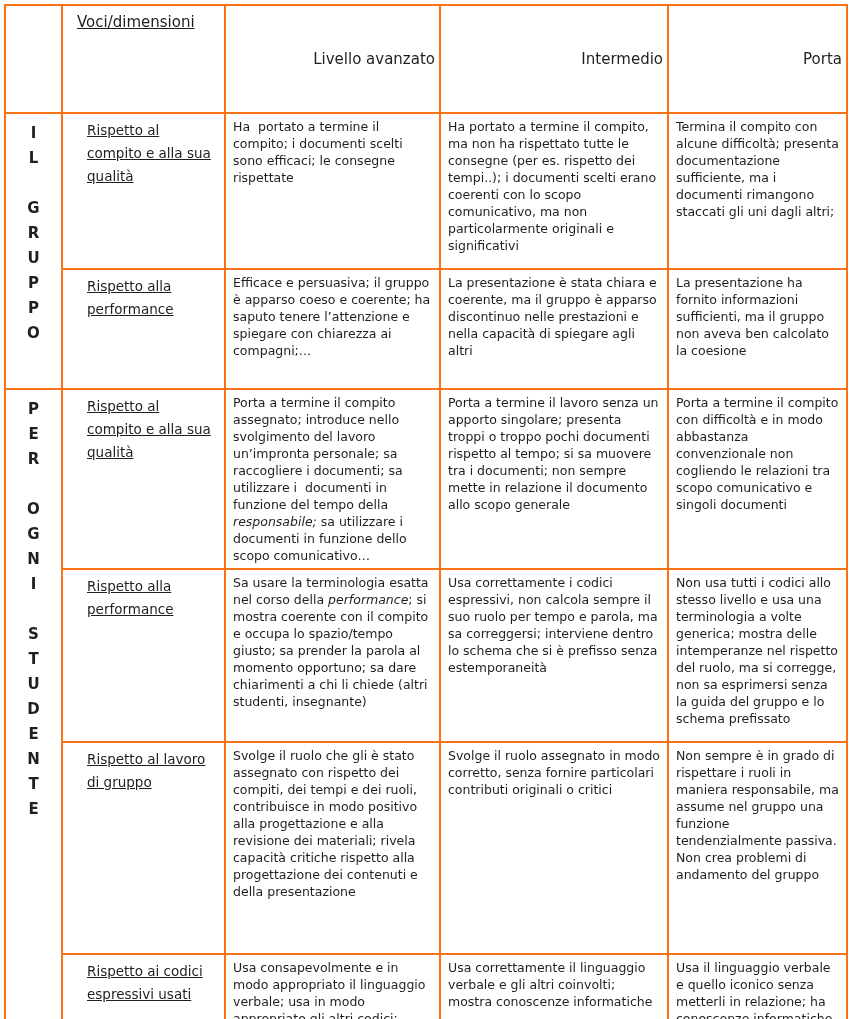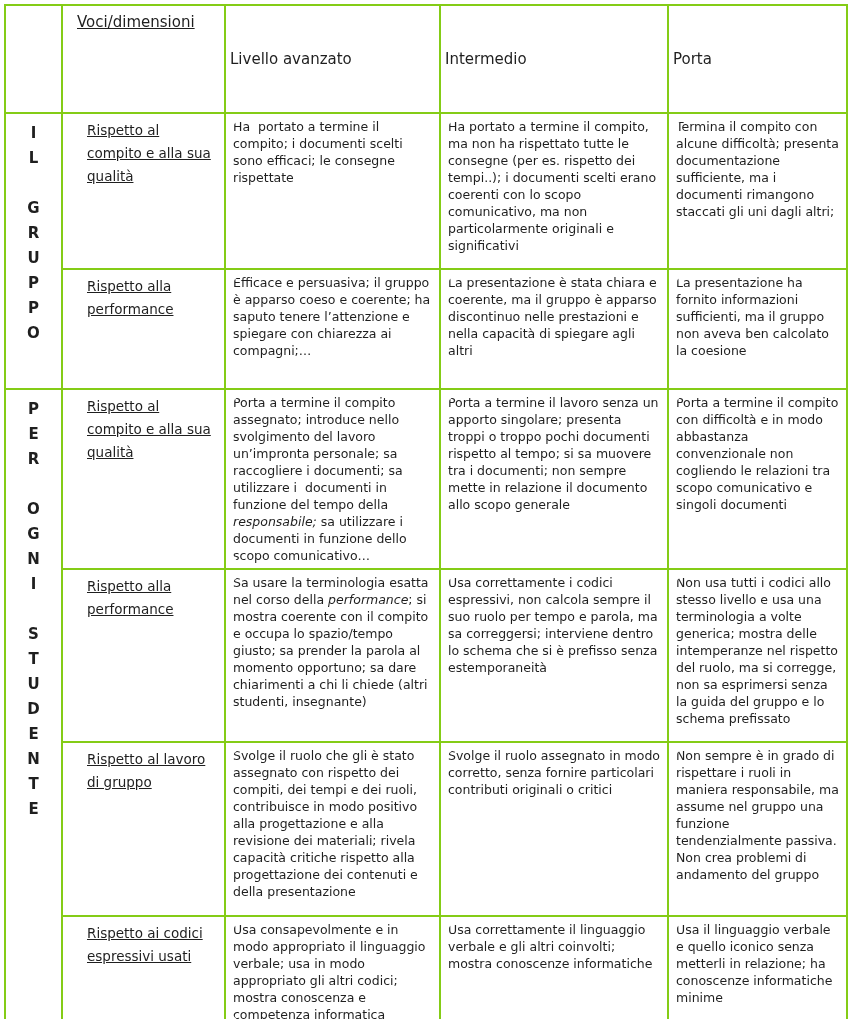--- a/index.html
+++ b/index.html
@@ -5,37 +5,37 @@
   html,body{margin:0;padding:0;background:#fff;}
   body{
     width:850px;height:1019px;box-sizing:border-box;padding:4px;
     font-family:"DejaVu Sans","Liberation Sans",sans-serif;
     color:#1f1f1f;
   }
   table.rubric{
     border-collapse:collapse;table-layout:fixed;width:842px;
   }
   td{
-    border:2px solid #84cc16;
+    border:2px solid #f97316;
     vertical-align:top;
     overflow:hidden;
   }
   .level-header{
-    font-size:15px;text-align:left;vertical-align:middle;padding:4px;
+    font-size:15px;text-align:right;vertical-align:middle;padding:4px;
   }
   .dim-header{
     font-size:15px;padding:7px 6px 6px 14px;vertical-align:top;
   }
   .dim-cell{
     font-size:13.5px;line-height:23px;padding:5px 6px 4px 24px;
   }
   .u{text-decoration:underline;}
   .body-cell{
     font-size:12.5px;line-height:17px;padding:4px 7px;
-    white-space:pre-wrap;word-wrap:break-word;border-radius:30px;
+    white-space:pre-wrap;word-wrap:break-word;
   }
   .section-cell{
     font-weight:bold;font-size:15px;line-height:25px;
     text-align:center;white-space:pre-line;
     padding-top:7px;vertical-align:top;
   }
 </style>
 </head>
 <body>
 
@@ -104,21 +104,21 @@
     <td class="body-cell">Porta a termine il compito con difficoltà e in modo abbastanza convenzionale non cogliendo le relazioni tra scopo comunicativo e singoli documenti</td>
   </tr>
 
   <tr style="height:173px">
     <td class="dim-cell"><span class="u">Rispetto alla performance</span></td>
     <td class="body-cell">Sa usare la terminologia esatta nel corso della <i>performance</i>; si mostra coerente con il compito e occupa lo spazio/tempo giusto; sa prender la parola al momento opportuno; sa dare chiarimenti a chi li chiede (altri studenti, insegnante)</td>
     <td class="body-cell">Usa correttamente i codici espressivi, non calcola sempre il suo ruolo per tempo e parola, ma sa correggersi; interviene dentro lo schema che si è prefisso senza estemporaneità</td>
     <td class="body-cell">Non usa tutti i codici allo stesso livello e usa una terminologia a volte generica; mostra delle intemperanze nel rispetto del ruolo, ma si corregge, non sa esprimersi senza la guida del gruppo e lo schema prefissato</td>
   </tr>
 
-  <tr style="height:174px">
+  <tr style="height:212px">
     <td class="dim-cell"><span class="u">Rispetto al lavoro di gruppo</span></td>
     <td class="body-cell">Svolge il ruolo che gli è stato assegnato con rispetto dei compiti, dei tempi e dei ruoli, contribuisce in modo positivo alla progettazione e alla revisione dei materiali; rivela capacità critiche rispetto alla progettazione dei contenuti e della presentazione</td>
     <td class="body-cell">Svolge il ruolo assegnato in modo corretto, senza fornire particolari contributi originali o critici</td>
     <td class="body-cell">Non sempre è in grado di rispettare i ruoli in maniera responsabile, ma assume nel gruppo una funzione tendenzialmente passiva. Non crea problemi di andamento del gruppo</td>
   </tr>
 
   <tr style="height:110px">
     <td class="dim-cell"><span class="u">Rispetto ai codici espressivi usati</span></td>
     <td class="body-cell">Usa consapevolmente e in modo appropriato il linguaggio verbale; usa in modo appropriato gli altri codici; mostra conoscenza e competenza informatica</td>
     <td class="body-cell">Usa correttamente il linguaggio verbale e gli altri coinvolti; mostra conoscenze informatiche</td>

